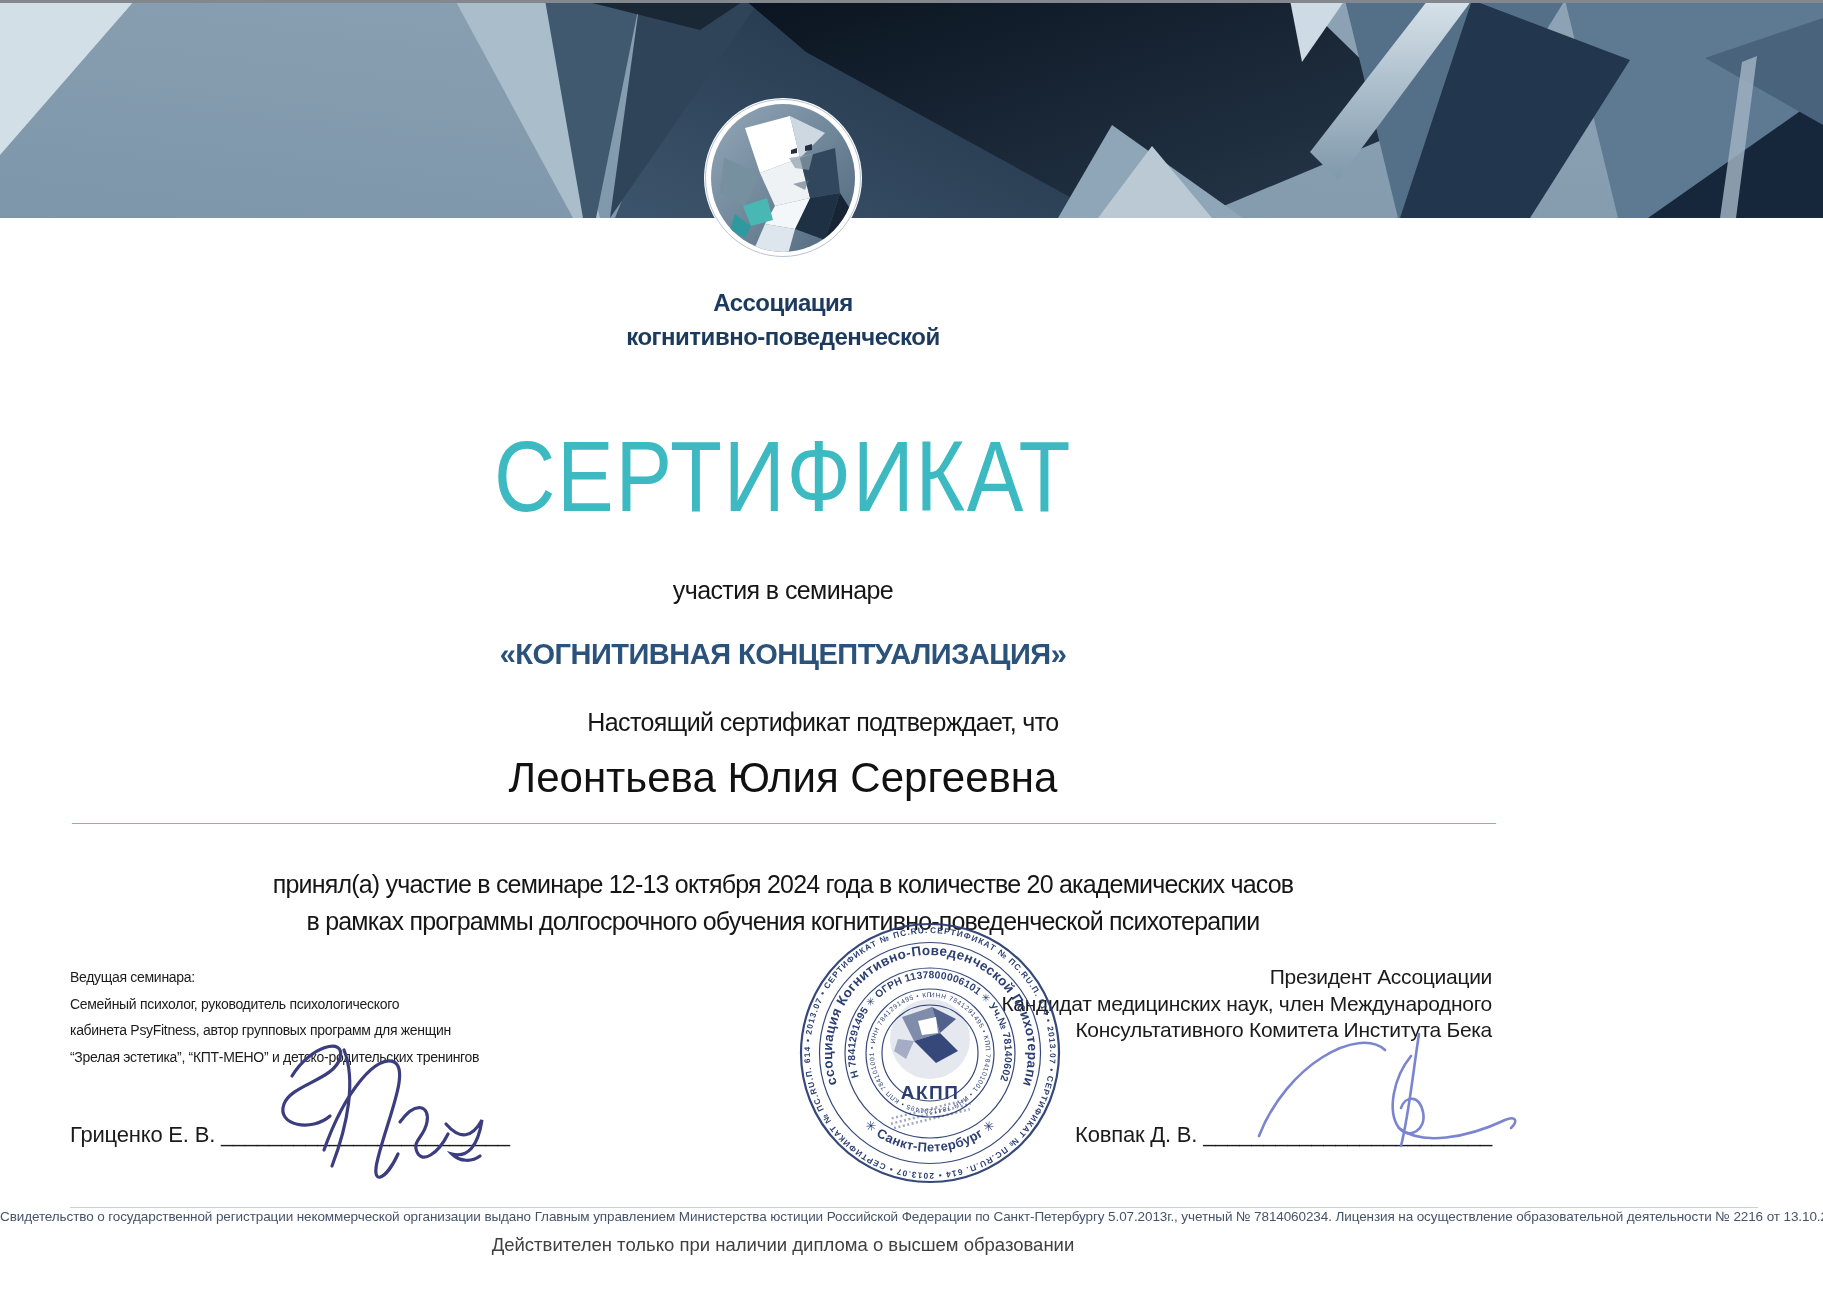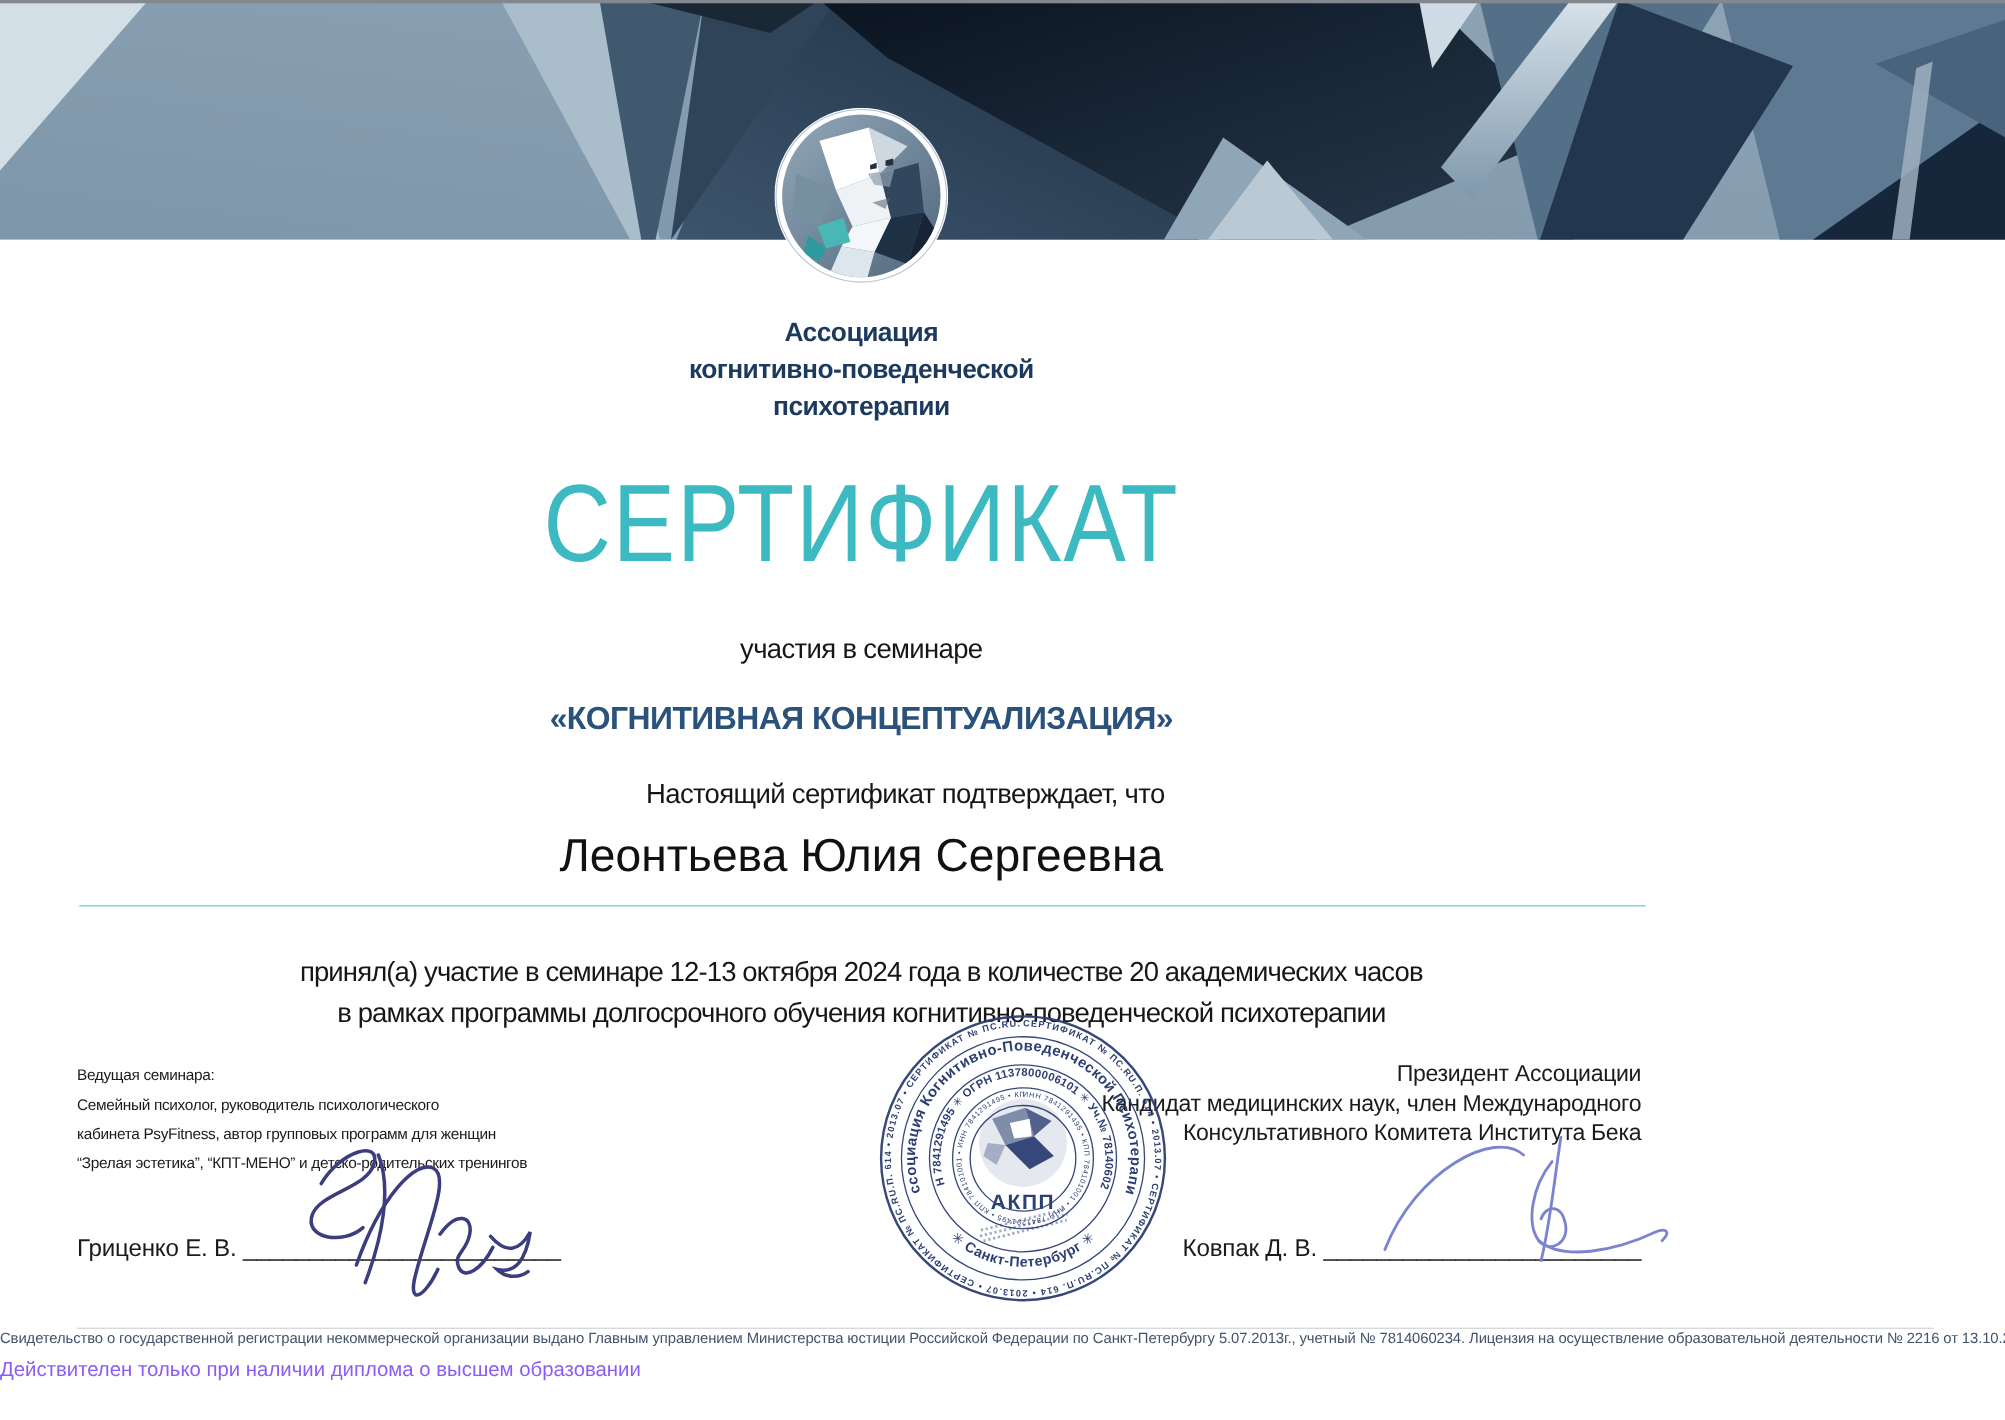--- a/index.html
+++ b/index.html
@@ -29,21 +29,21 @@
   .sig-left{left:228px;top:1028px;width:262px;height:156px;z-index:4;}
   
   .president{right:331px;top:964px;width:640px;text-align:right;font-size:21px;line-height:26.6px;letter-spacing:-0.3px;color:#1b1b1b;}
   .sig-row-right{right:331px;top:1122px;font-size:22px;letter-spacing:-0.2px;white-space:nowrap;text-align:right;}
   .sig-right{left:1243px;top:1016px;width:284px;height:160px;z-index:4;}
   
   .stamp{left:798px;top:921px;width:264px;height:264px;z-index:3;}
   
   .gray-line{left:70px;top:1199px;width:1688px;height:0;border:0;border-top:1px solid #ccd1d7;}
   .fineprint{left:0;top:1209px;width:1823px;text-align:center;font-size:13.5px;letter-spacing:-0.1px;color:#44536a;white-space:nowrap;}
-  .validity{left:0;top:1234px;width:1566px;font-size:18.5px;color:#8b5cf6;}
+  .validity{left:0;top:1234px;width:1566px;text-align:center;font-size:18.5px;color:#404040;}
   .u{color:#1b1b1b;}
 </style>
 </head>
 <body>
 
 <div>
 
   <svg class="abs banner" viewBox="0 0 1823 218" preserveAspectRatio="none">
     <defs>
       <linearGradient id="gSteel" x1="0" y1="1" x2="1" y2="0">
@@ -112,21 +112,20 @@
       <polygon points="85,60 109,56 105,72 91,70" fill="#8fa0ad" opacity=".7"></polygon>
       <polygon points="89,86 105,82 101,92" fill="#5a6d7d" opacity=".6"></polygon>
       <polygon points="61,126 91,131 83,160 48,156" fill="#dde6ec"></polygon>
       <polygon points="121,142 136,95 152,120 141,156" fill="#162435"></polygon>
     </g>
   </svg>
 
   <div class="abs col assoc">
     <div>Ассоциация</div>
     <div>когнитивно-поведенческой</div>
-    <div>психотерапии</div>
   </div>
 
   <div class="abs col title">
     <span class="squeeze">СЕРТИФИКАТ</span>
   </div>
 
   <div class="abs col subtitle">участия в семинаре</div>
 
   <div class="abs col seminar">«КОГНИТИВНАЯ КОНЦЕПТУАЛИЗАЦИЯ»</div>
 

